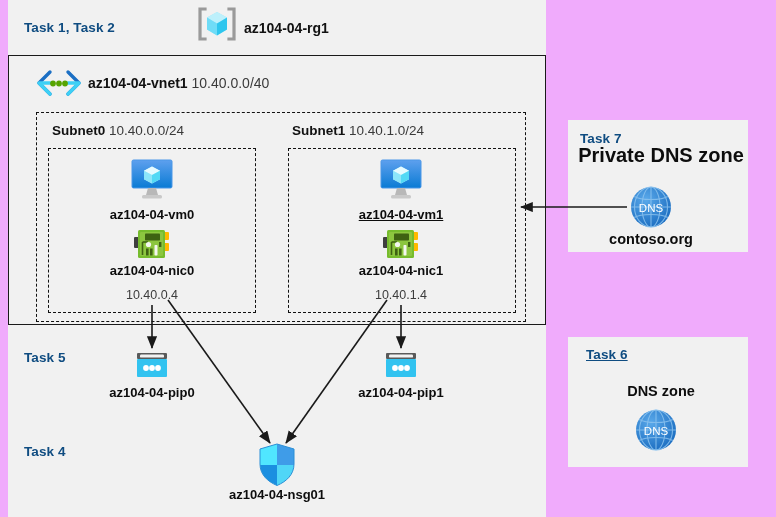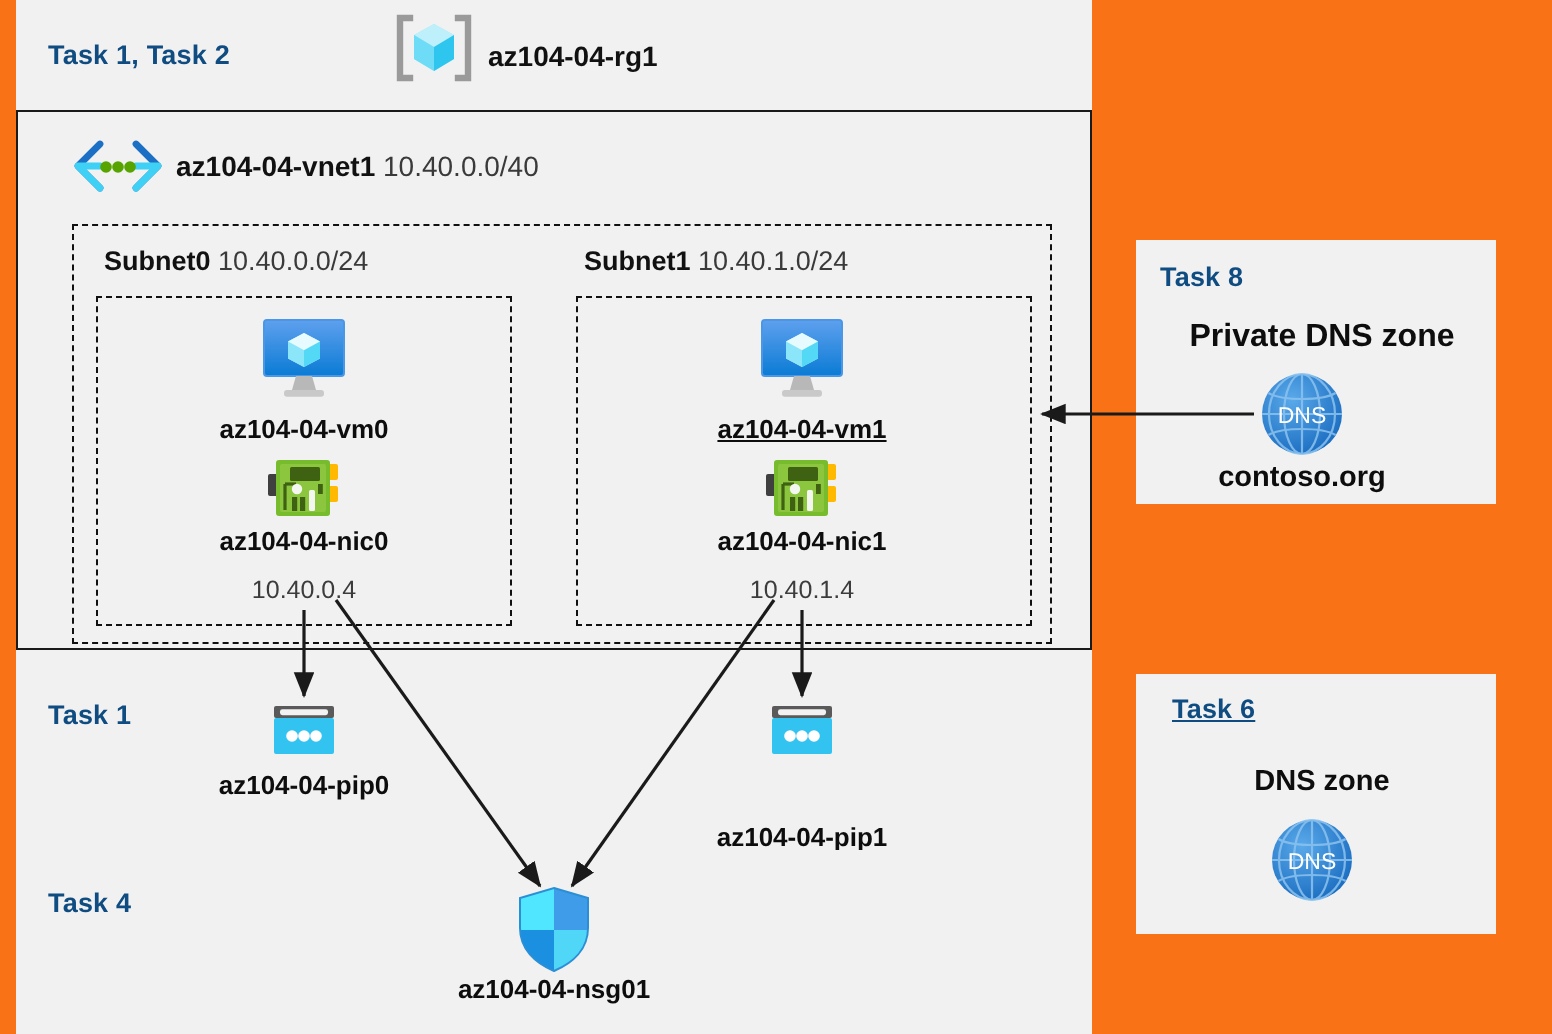--- a/index.html
+++ b/index.html
@@ -9,21 +9,21 @@
     background: #ffffff;
   }
   body {
     font-family: "Liberation Sans", sans-serif;
     -webkit-font-smoothing: antialiased;
   }
   #canvas {
     position: relative;
     width: 776px;
     height: 517px;
-    background: #f97316;
+    background: #f0abfc;
     overflow: hidden;
   }
   .panel {
     position: absolute;
     background: #f1f1f1;
     box-sizing: border-box;
   }
   .rg-panel {
     left: 8px;
     top: 0px;
@@ -280,21 +280,21 @@
       <rect x="12" y="20.5" width="2.6" height="7" fill="#3e6212"></rect>
       <rect x="16" y="20.5" width="2.6" height="7" fill="#3e6212"></rect>
       <rect x="20.5" y="17" width="3" height="10.5" rx="0.8" fill="#f4f7f0"></rect>
       <rect x="25" y="14" width="2.4" height="5" fill="#3e6212"></rect>
     </svg>
   </div>
   <div class="node-label" style="left:401px; top:263px;">az104-04-nic1</div>
   <div class="node-sublabel" style="left:401px; top:288px;">10.40.1.4</div>
 
   <div class="task-band" id="task3-band"></div>
-  <div class="task-label" style="left:24px; top:350px;">Task 1</div>
+  <div class="task-label" style="left:24px; top:350px;">Task 5</div>
 
   <div class="icon pip-icon" style="left:135px; top:352px;">
     <svg width="34" height="28" viewBox="0 0 34 28">
       <rect x="2" y="1" width="30" height="6" rx="1" fill="#5a5a5a"></rect>
       <rect x="5" y="2.6" width="24" height="3" rx="1.2" fill="#f2f2f2"></rect>
       <rect x="2" y="7" width="30" height="18" rx="1" fill="#32c3f0"></rect>
       <circle cx="11" cy="16" r="2.9" fill="#ffffff"></circle>
       <circle cx="17" cy="16" r="2.9" fill="#ffffff"></circle>
       <circle cx="23" cy="16" r="2.9" fill="#ffffff"></circle>
     </svg>
@@ -304,21 +304,21 @@
   <div class="icon pip-icon" style="left:384px; top:352px;">
     <svg width="34" height="28" viewBox="0 0 34 28">
       <rect x="2" y="1" width="30" height="6" rx="1" fill="#5a5a5a"></rect>
       <rect x="5" y="2.6" width="24" height="3" rx="1.2" fill="#f2f2f2"></rect>
       <rect x="2" y="7" width="30" height="18" rx="1" fill="#32c3f0"></rect>
       <circle cx="11" cy="16" r="2.9" fill="#ffffff"></circle>
       <circle cx="17" cy="16" r="2.9" fill="#ffffff"></circle>
       <circle cx="23" cy="16" r="2.9" fill="#ffffff"></circle>
     </svg>
   </div>
-  <div class="node-label" style="left:401px; top:385px;margin-top:26px;">az104-04-pip1</div>
+  <div class="node-label" style="left:401px; top:385px;">az104-04-pip1</div>
 
   <div class="task-band" id="task4-band"></div>
   <div class="task-label" style="left:24px; top:444px;">Task 4</div>
 
   <div class="icon nsg-icon" style="left:258px; top:443px;">
     <svg width="38" height="44" viewBox="0 0 38 44">
       <defs>
         <clipPath id="shieldclip">
           <path d="M19 1 L36 6 L36 21 C36 31.5 28.5 38.5 19 42.5 C9.5 38.5 2 31.5 2 21 L2 6 Z"></path>
         </clipPath>
@@ -328,22 +328,22 @@
         <rect x="19" y="0" width="19" height="22" fill="#3f9ce8"></rect>
         <rect x="0" y="22" width="19" height="22" fill="#1b8fe0"></rect>
         <rect x="19" y="22" width="19" height="22" fill="#50d6f7"></rect>
       </g>
       <path d="M19 1 L36 6 L36 21 C36 31.5 28.5 38.5 19 42.5 C9.5 38.5 2 31.5 2 21 L2 6 Z" fill="none" stroke="#2b8fd6" stroke-width="1"></path>
     </svg>
   </div>
   <div class="node-label" style="left:277px; top:487px;">az104-04-nsg01</div>
 
   <div class="side-panel" id="task5-panel"></div>
-  <div class="task-label" style="left:580px; top:131px;">Task 8</div>
-  <div class="node-label" style="left:661px; top:160px; font-size:16px;">Private DNS zone</div>
+  <div class="task-label" style="left:580px; top:131px;">Task 7</div>
+  <div class="node-label" style="left:661px; top:144px; font-size:20px;">Private DNS zone</div>
 
   <div class="icon dns-icon" style="left:629px; top:185px;">
     <svg width="44" height="44" viewBox="0 0 44 44">
       <defs>
         <radialGradient id="dnsg1" cx="0.38" cy="0.32" r="0.78">
           <stop offset="0" stop-color="#5aa9ea"></stop>
           <stop offset="1" stop-color="#1668bd"></stop>
         </radialGradient>
       </defs>
       <circle cx="22" cy="22" r="20" fill="url(#dnsg1)"></circle>

